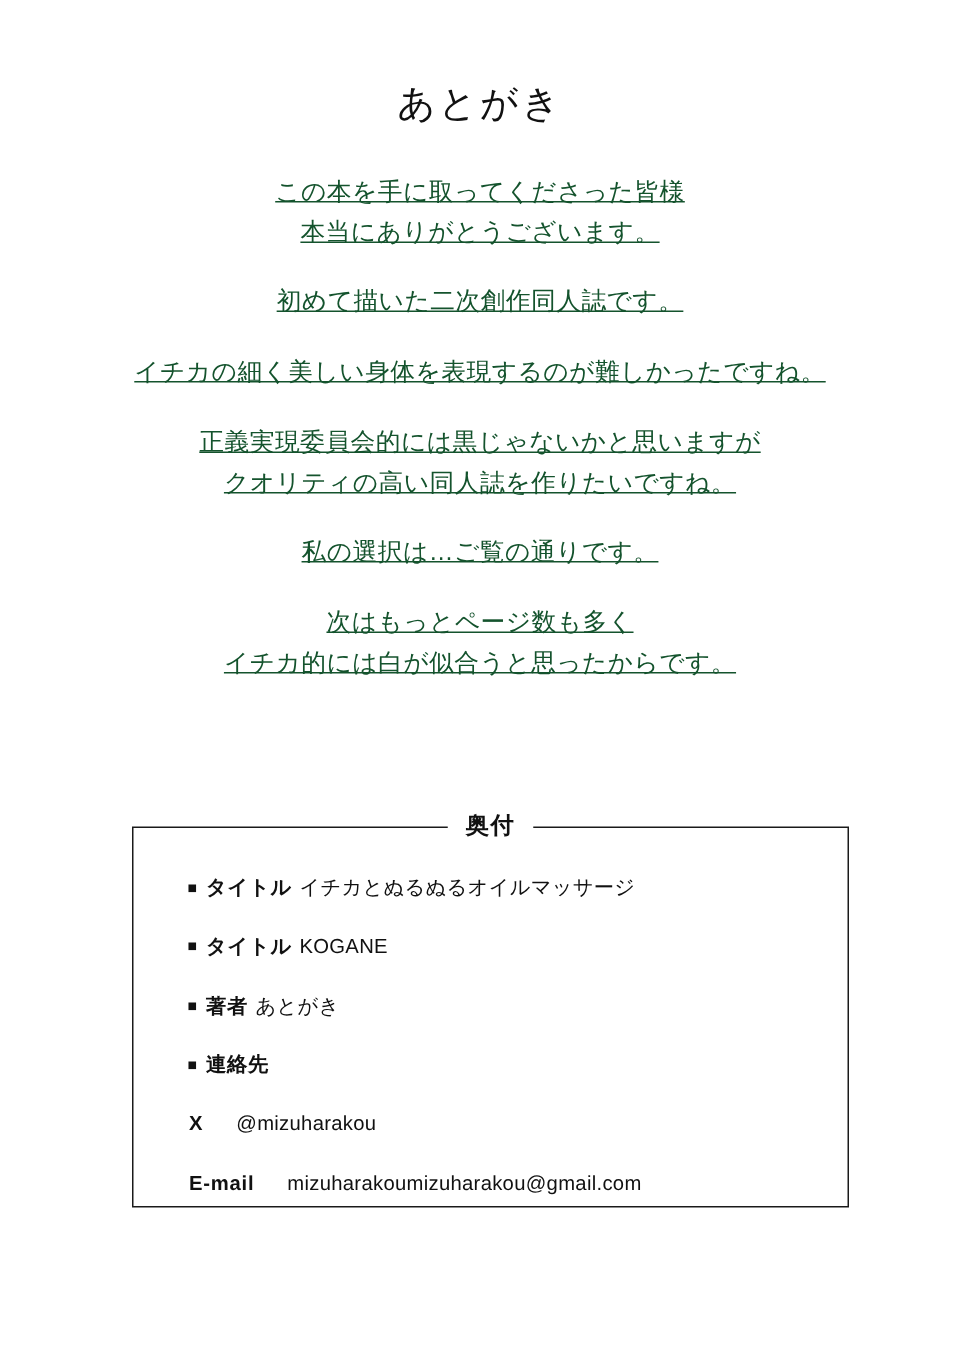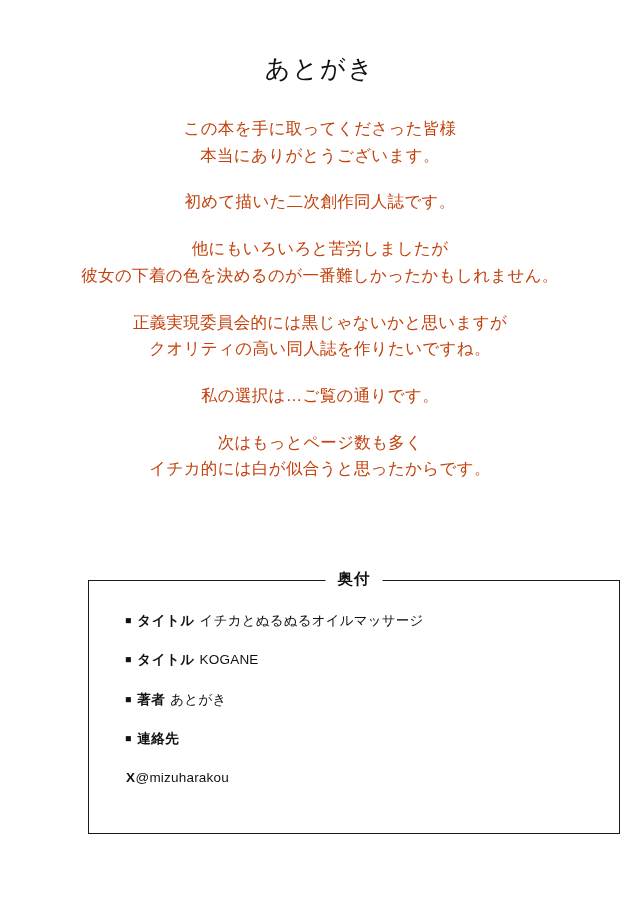--- a/index.html
+++ b/index.html
@@ -30,31 +30,32 @@
     color: #111111;
   }
   .body-block {
     margin-top: 30px;
     text-align: center;
   }
   .para {
     font-size: 16.5px;
     line-height: 1.62;
     margin: 0 0 20px 0;
-    color: #c2410c;
+    color: #14532d;
     letter-spacing: 0.3px;
+    text-decoration: underline;
   }
   .para .line {
     display: block;
   }
   .colophon {
     position: absolute;
     left: 88px;
-    top: 528px;
-    width: 532px;
+    top: 499px;
+    width: 478px;
     height: 254px;
     border: 1.6px solid #1a1a1a;
     box-sizing: border-box;
   }
   .colophon-legend {
     position: absolute;
     top: -12px;
     left: 50%;
     transform: translateX(-50%);
     background: #ffffff;
@@ -94,41 +95,40 @@
   }
   .c-row.plain {
     padding-left: 1px;
     margin-bottom: 20px;
   }
   .c-row.plain .label {
     font-weight: bold;
   }
   .c-row.plain .value {
     font-weight: normal;
-    margin-left: 0;
+    margin-left: 22px;
   }
 </style>
 </head>
 <body>
 
 <div class="page">
 
   <h1 class="title">あとがき</h1>
 
   <div class="body-block">
     <p class="para">
       <span class="line">この本を手に取ってくださった皆様</span>
       <span class="line">本当にありがとうございます。</span>
     </p>
     <p class="para">
       <span class="line">初めて描いた二次創作同人誌です。</span>
     </p>
     <p class="para">
-      <span class="line">他にもいろいろと苦労しましたが</span>
-      <span class="line">彼女の下着の色を決めるのが一番難しかったかもしれません。</span>
+      <span class="line">イチカの細く美しい身体を表現するのが難しかったですね。</span>
     </p>
     <p class="para">
       <span class="line">正義実現委員会的には黒じゃないかと思いますが</span>
       <span class="line">クオリティの高い同人誌を作りたいですね。</span>
     </p>
     <p class="para">
       <span class="line">私の選択は…ご覧の通りです。</span>
     </p>
     <p class="para">
       <span class="line">次はもっとページ数も多く</span>
@@ -161,17 +161,21 @@
       <div class="c-row">
         <span class="bullet">■</span>
         <span class="label">連絡先</span>
       </div>
 
       <div class="c-row plain">
         <span class="label">X</span>
         <span class="value">@mizuharakou</span>
       </div>
 
+      <div class="c-row plain">
+        <span class="label">E-mail</span>
+        <span class="value">mizuharakoumizuharakou@gmail.com</span>
+      </div>
 
     </div>
   </div>
 
 </div>
 
 </body></html>

